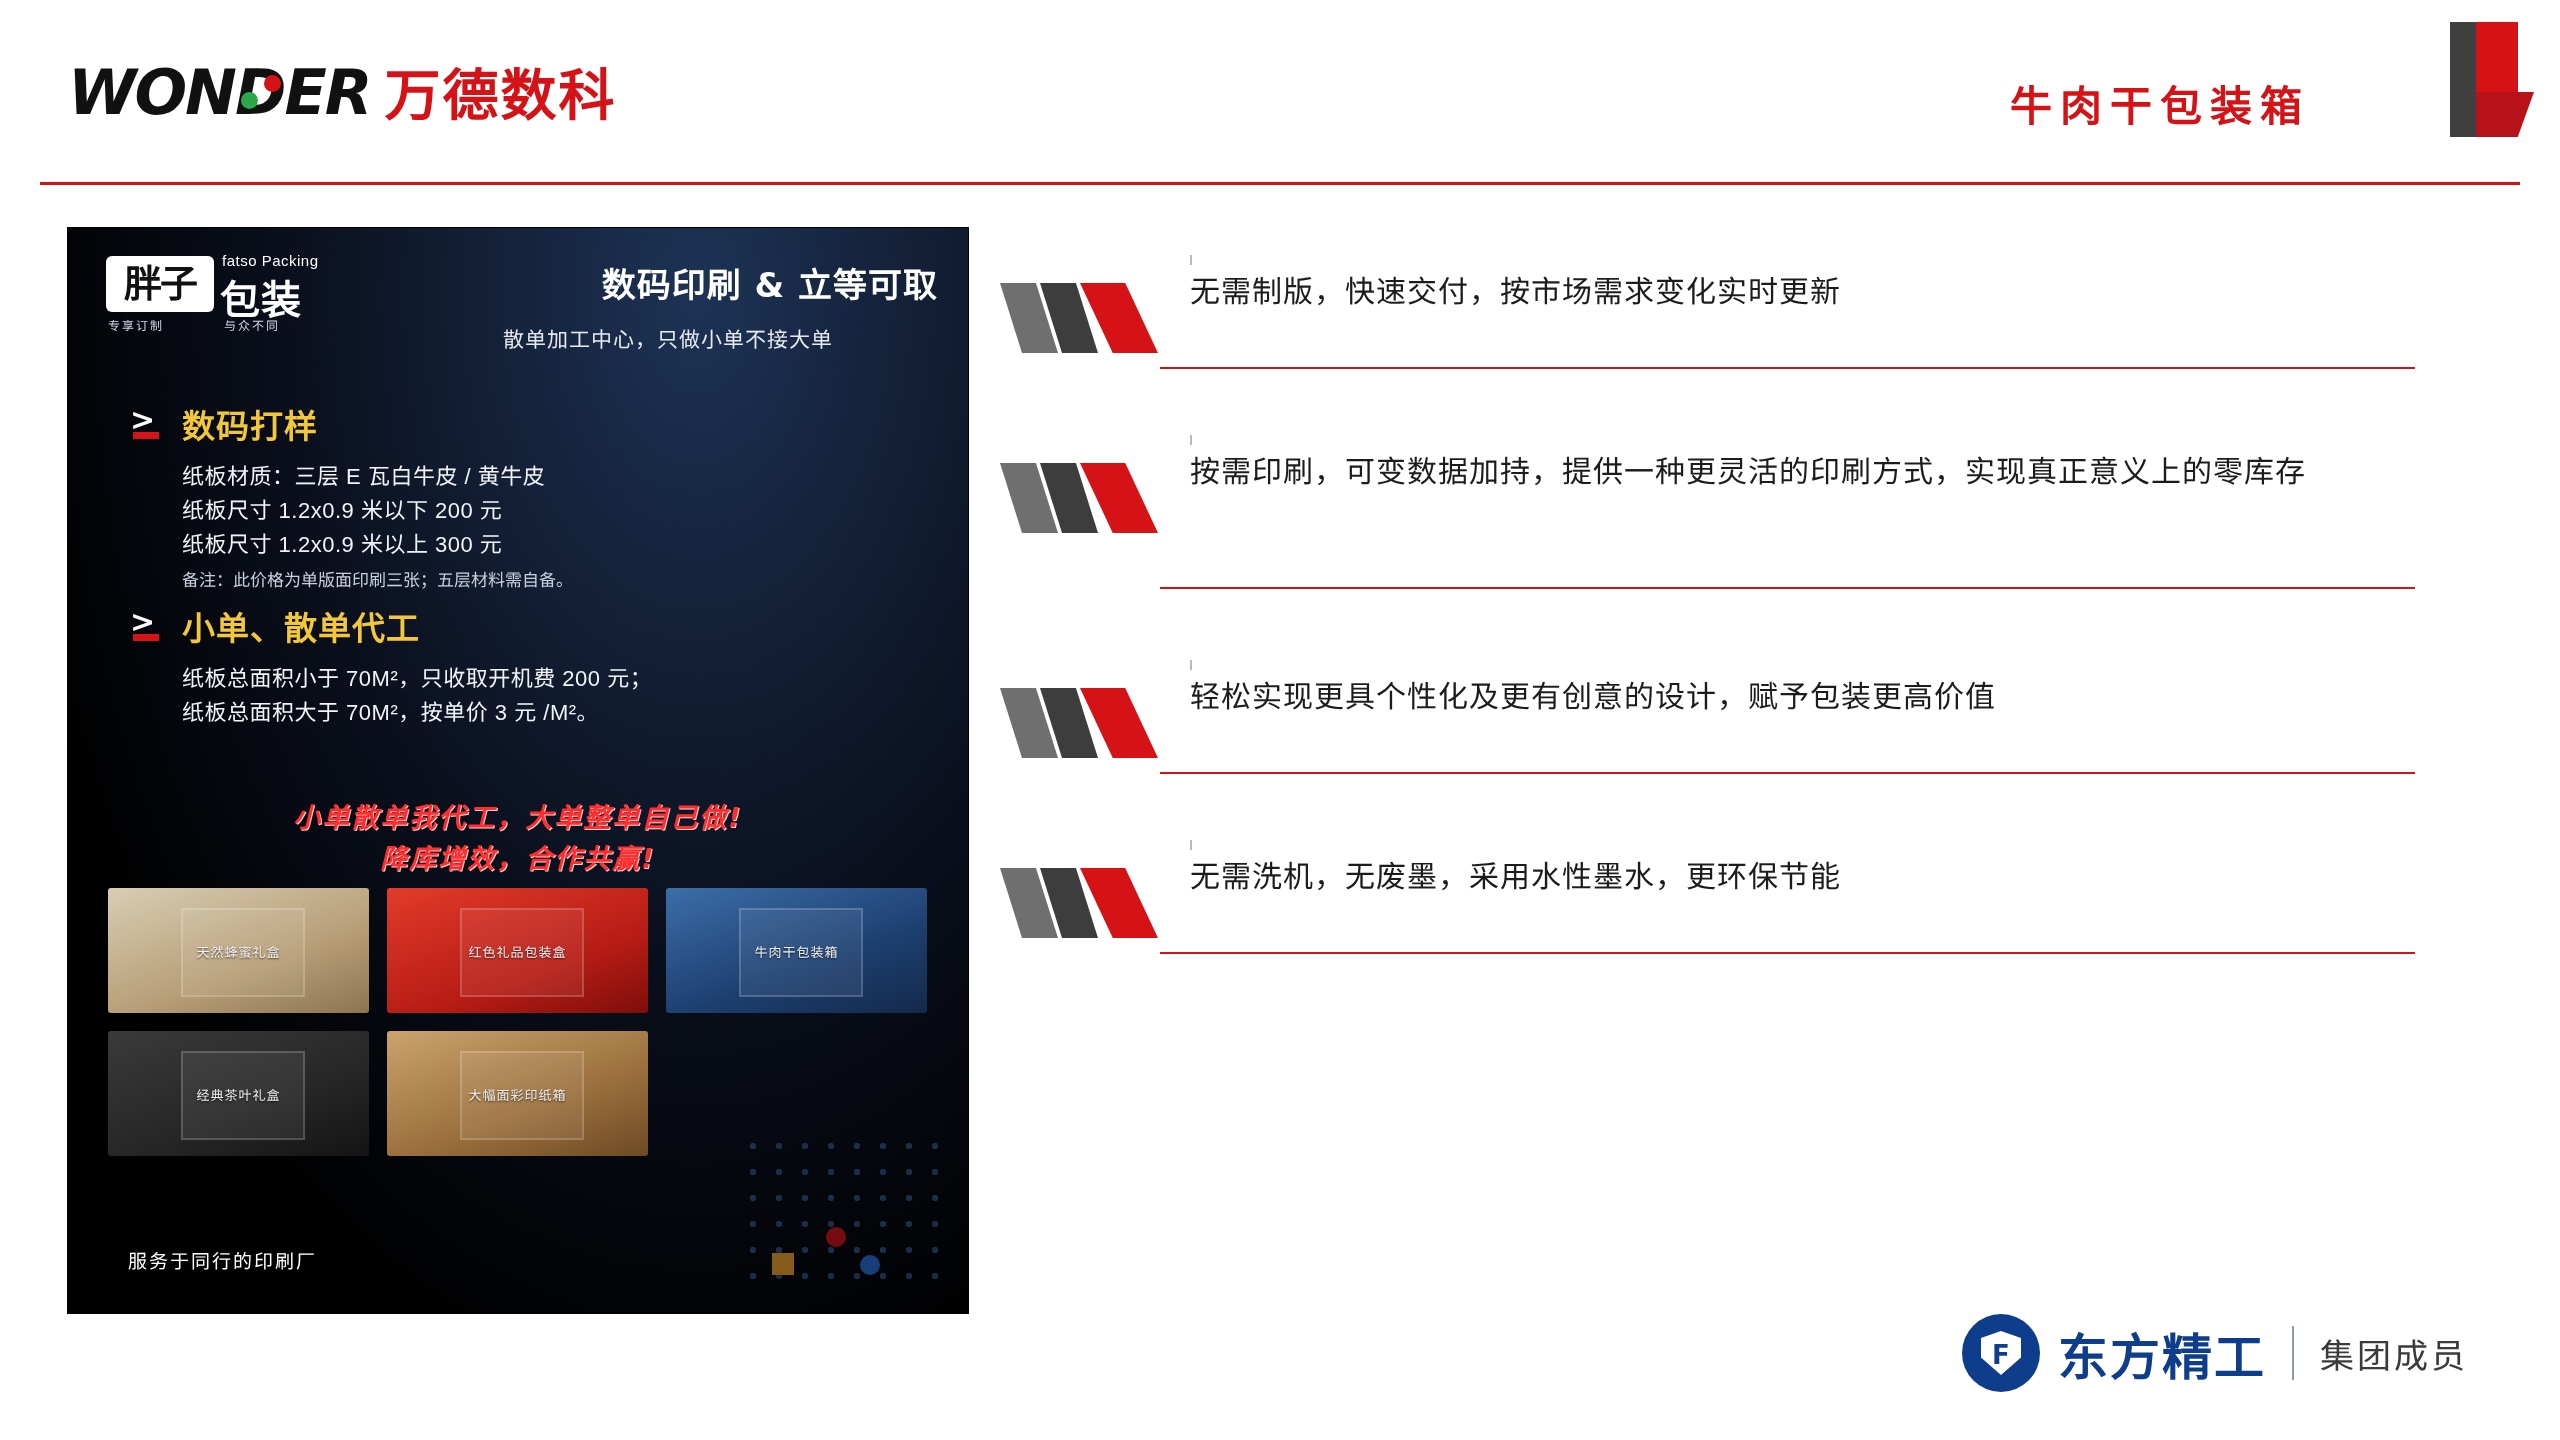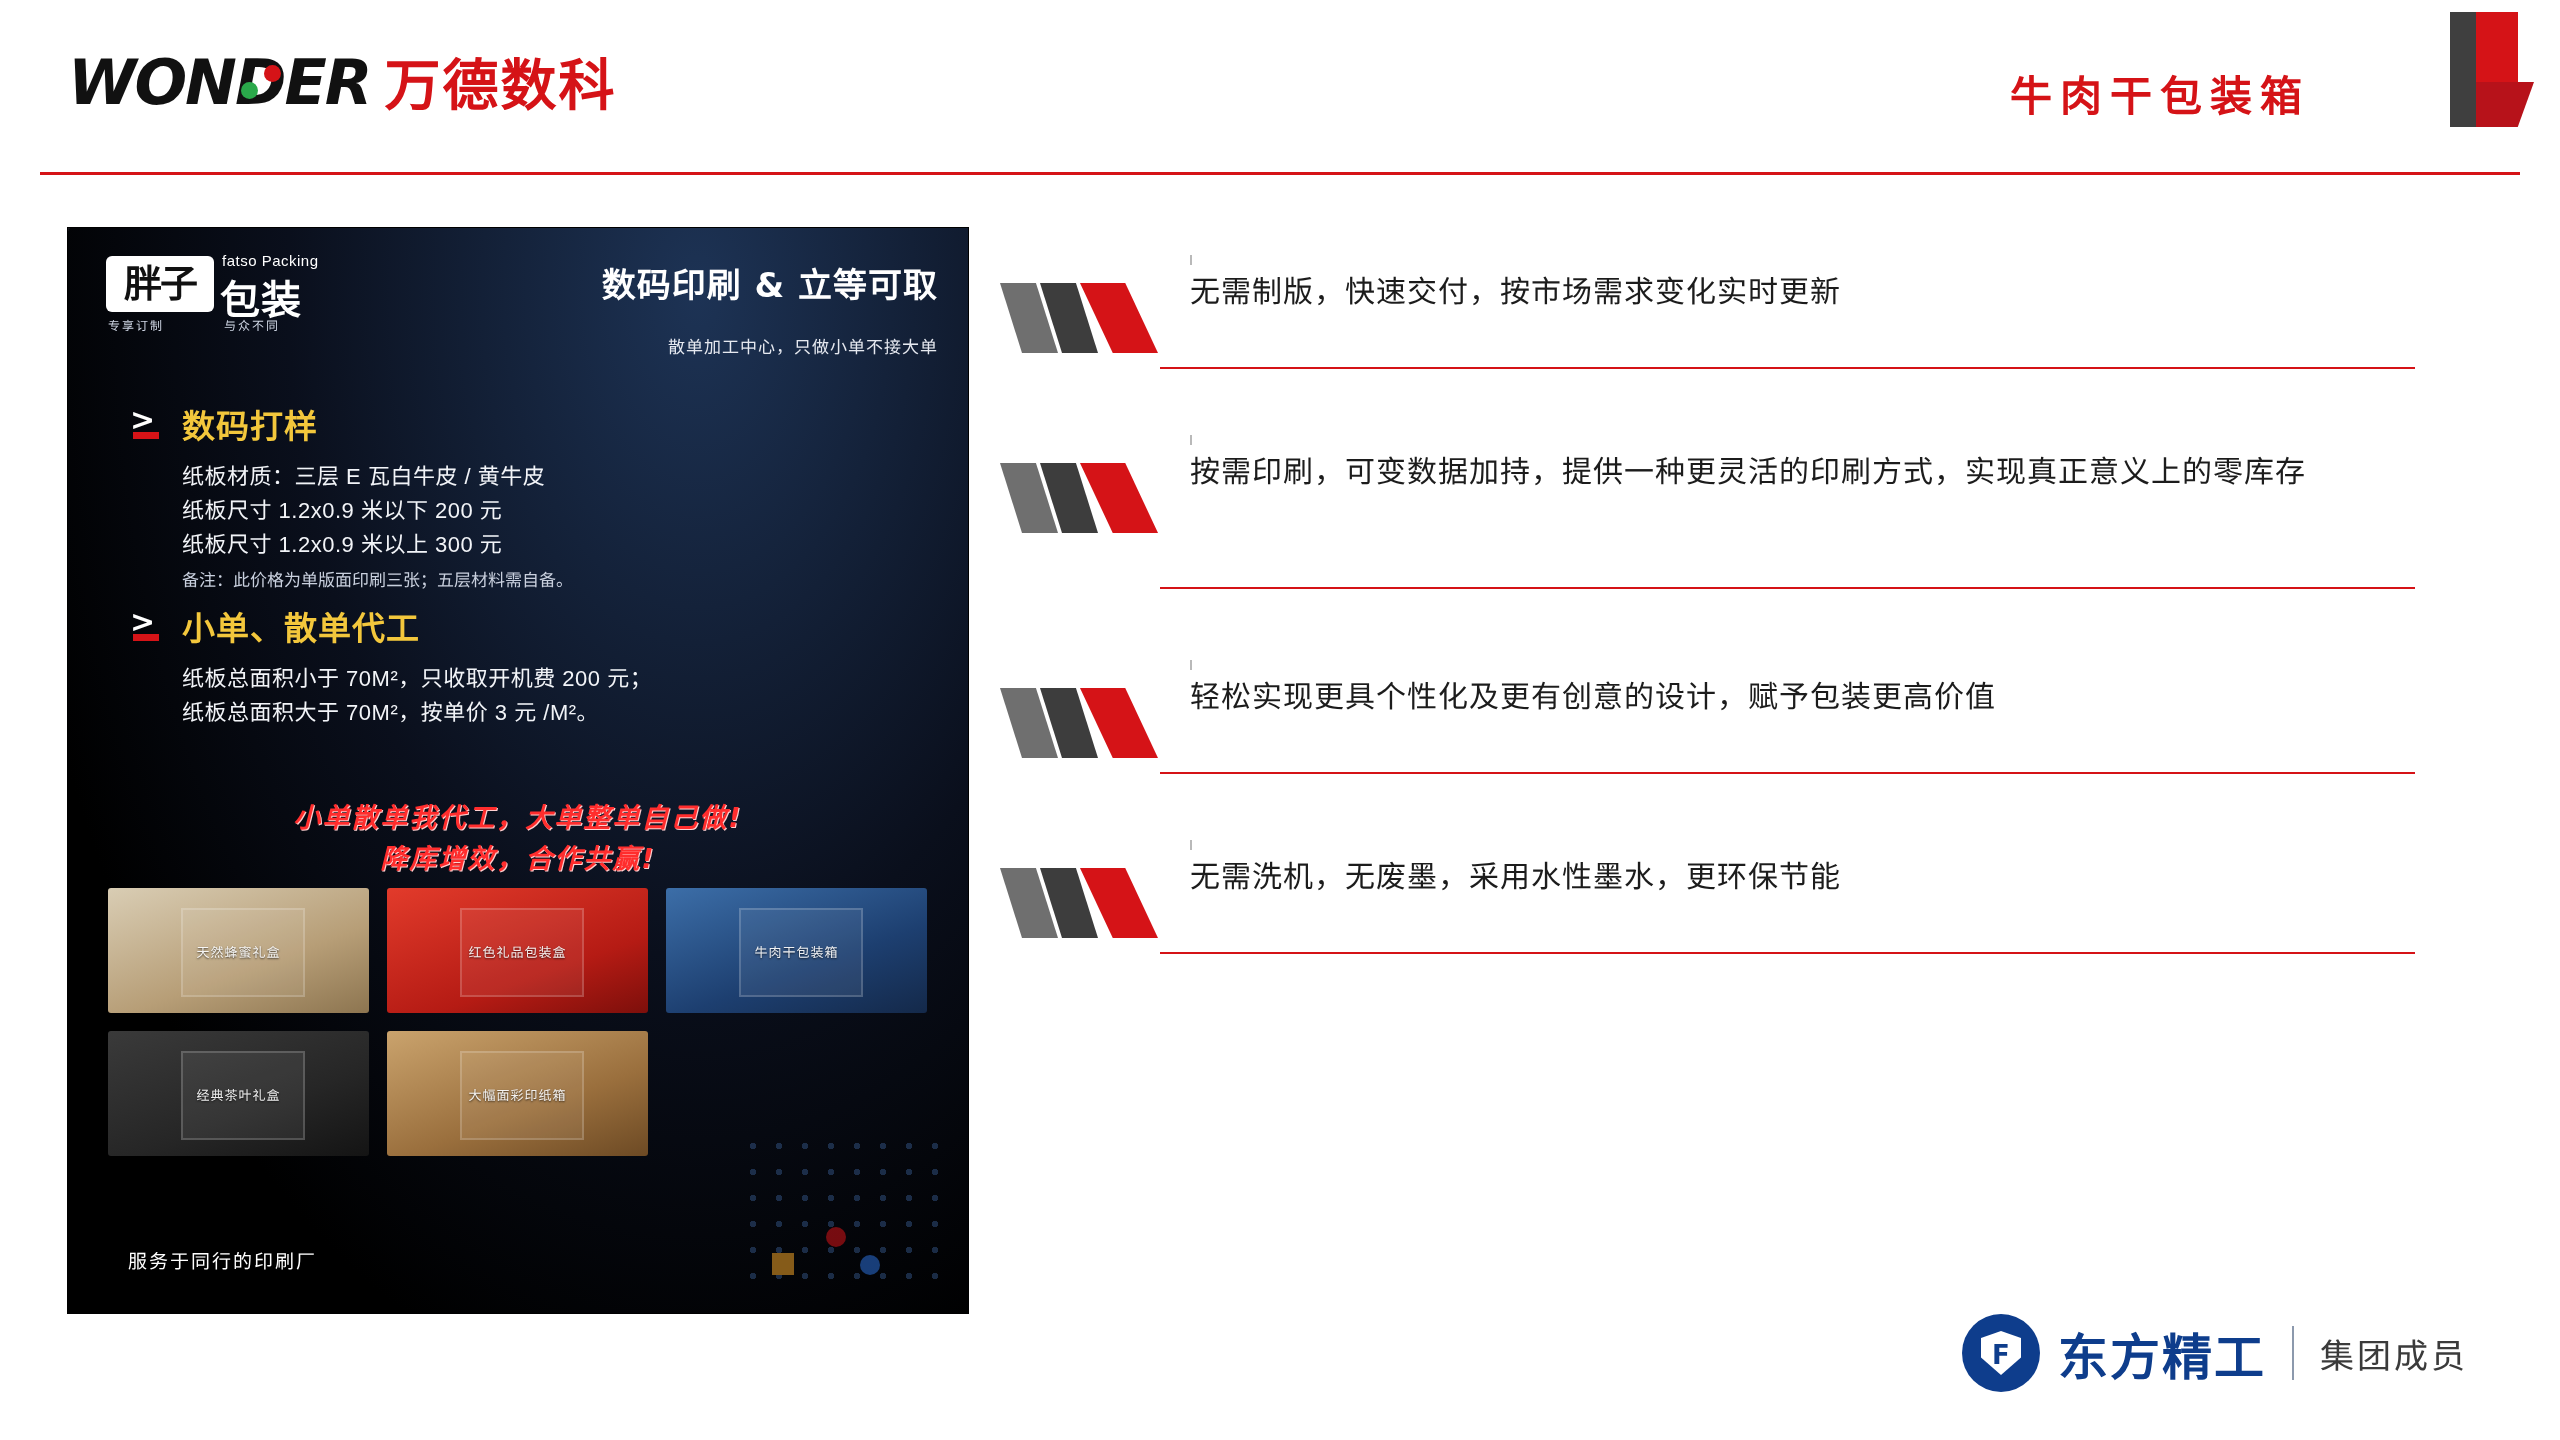--- a/index.html
+++ b/index.html
@@ -12,21 +12,21 @@
     height: 1440px;
     position: relative;
     overflow: hidden;
     font-family: "Liberation Sans", "DejaVu Sans", sans-serif;
     color: #1a1a1a;
   }
 
   
   .slide-header {
     position: absolute;
-    left: 0; top: 4px;
+    left: 0; top: 14px;
     width: 2560px;
     height: 175px;
   }
   .logo-block {
     position: absolute;
     left: 68px;
     top: 48px;
     display: flex;
     align-items: flex-end;
   }
@@ -204,25 +204,24 @@
   }
   .promo-head .ph-title {
     font-size: 34px;
     font-weight: bold;
     color: #ffffff;
     letter-spacing: 1px;
     font-family: "DejaVu Sans", sans-serif;
     text-align: right;
   }
   .promo-head .ph-sub {
-    margin-top: 26px;
-    font-size: 17px;
+    margin-top: 16px;
+    font-size: 21px;
     color: #e6e9f0;
     letter-spacing: 1px;
-    text-align: right;
   }
 
   .promo-sec {
     position: absolute;
     left: 56px;
     width: 790px;
   }
   .sec-a { top: 172px; }
   .sec-b { top: 374px; }
   .promo-sec .sec-title {

